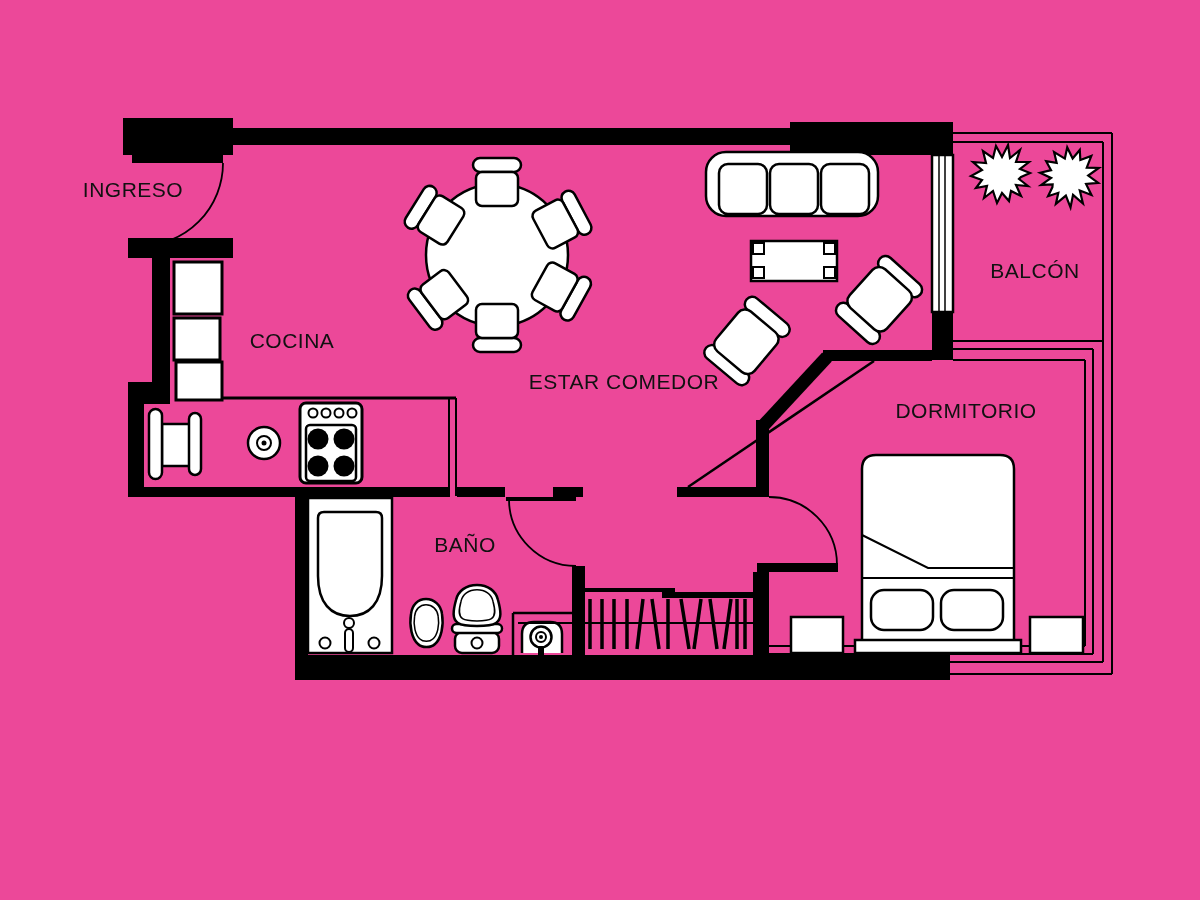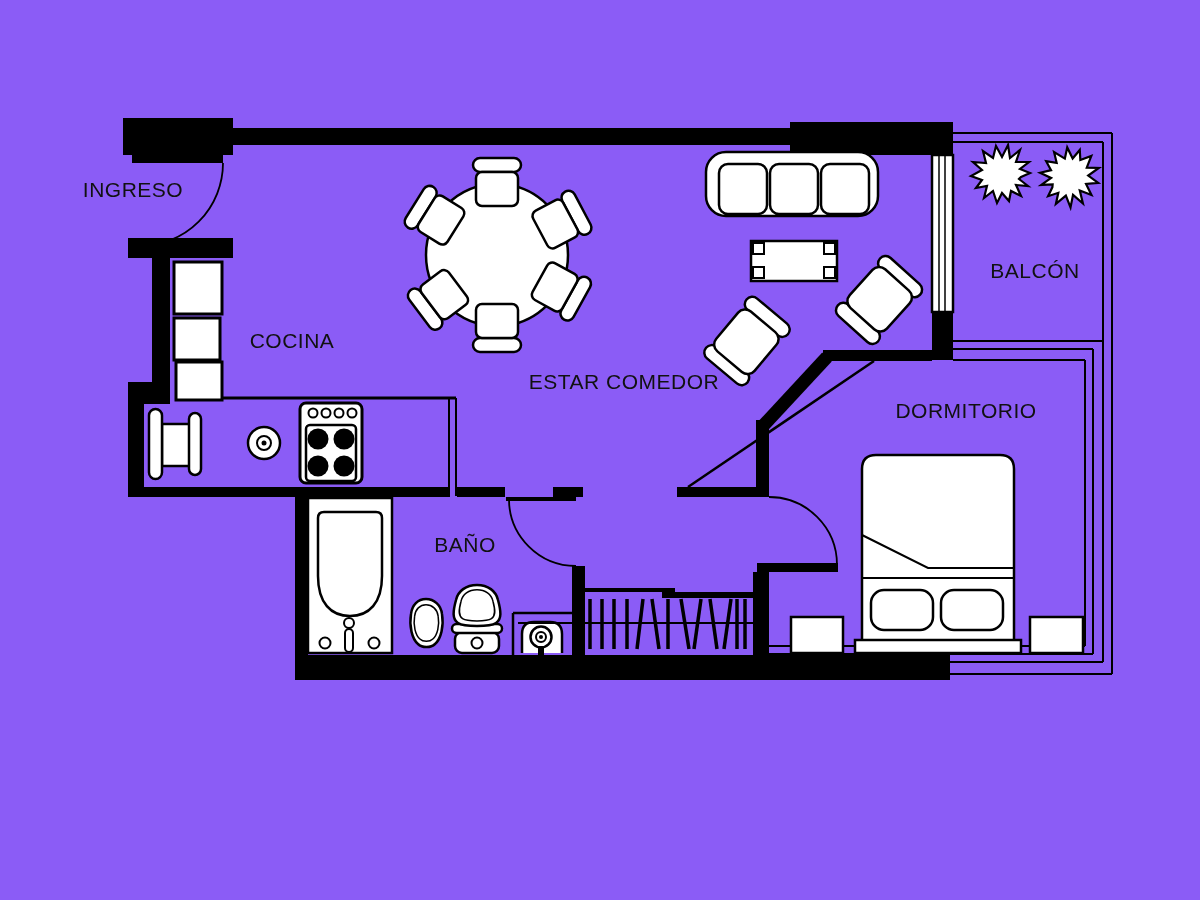--- a/index.html
+++ b/index.html
@@ -1,16 +1,16 @@
 <!DOCTYPE html>
 <html><head>
 <meta charset="utf-8">
 <style>
   html,body{margin:0;padding:0;background:#ffffff;}
-  .plan-wrap{width:1200px;height:900px;background:#8b5cf6;position:relative;overflow:hidden;}
+  .plan-wrap{width:1200px;height:900px;background:#ec4899;position:relative;overflow:hidden;}
   svg{display:block;}
   text.room-label{
     font-family:"Liberation Sans", sans-serif;
     font-size:21px;
     letter-spacing:.5px;
     fill:#111111;
   }
 </style>
 </head>
 <body>

